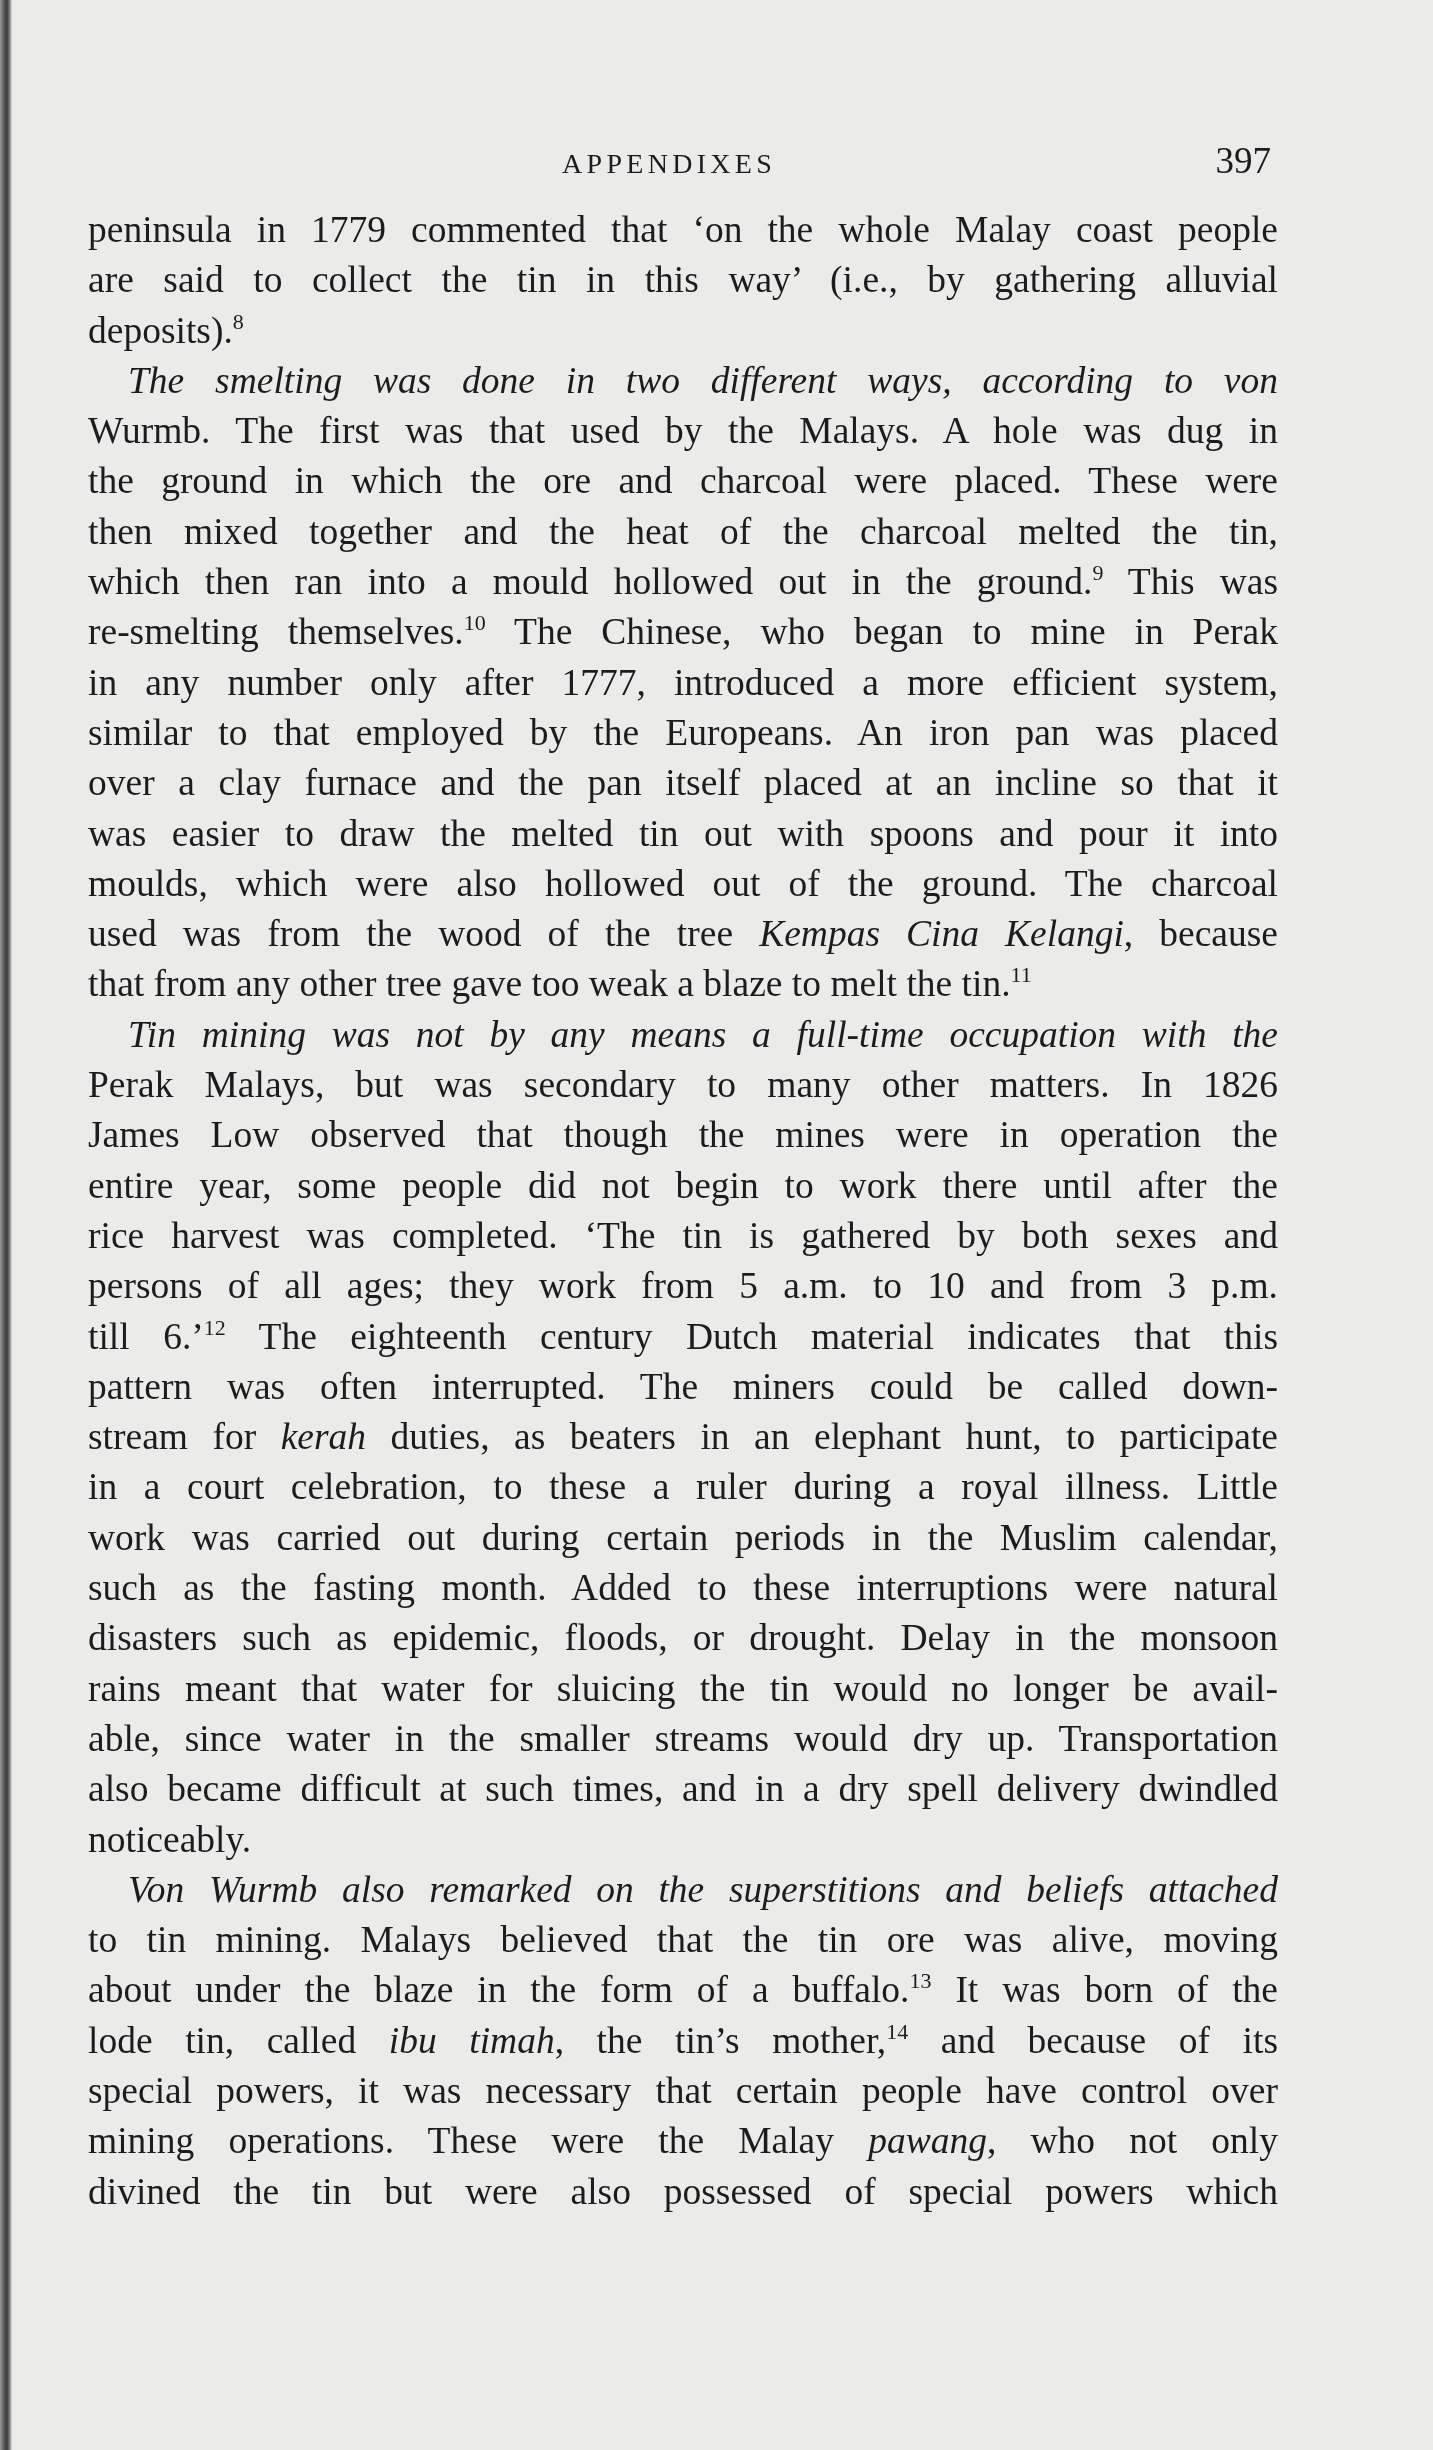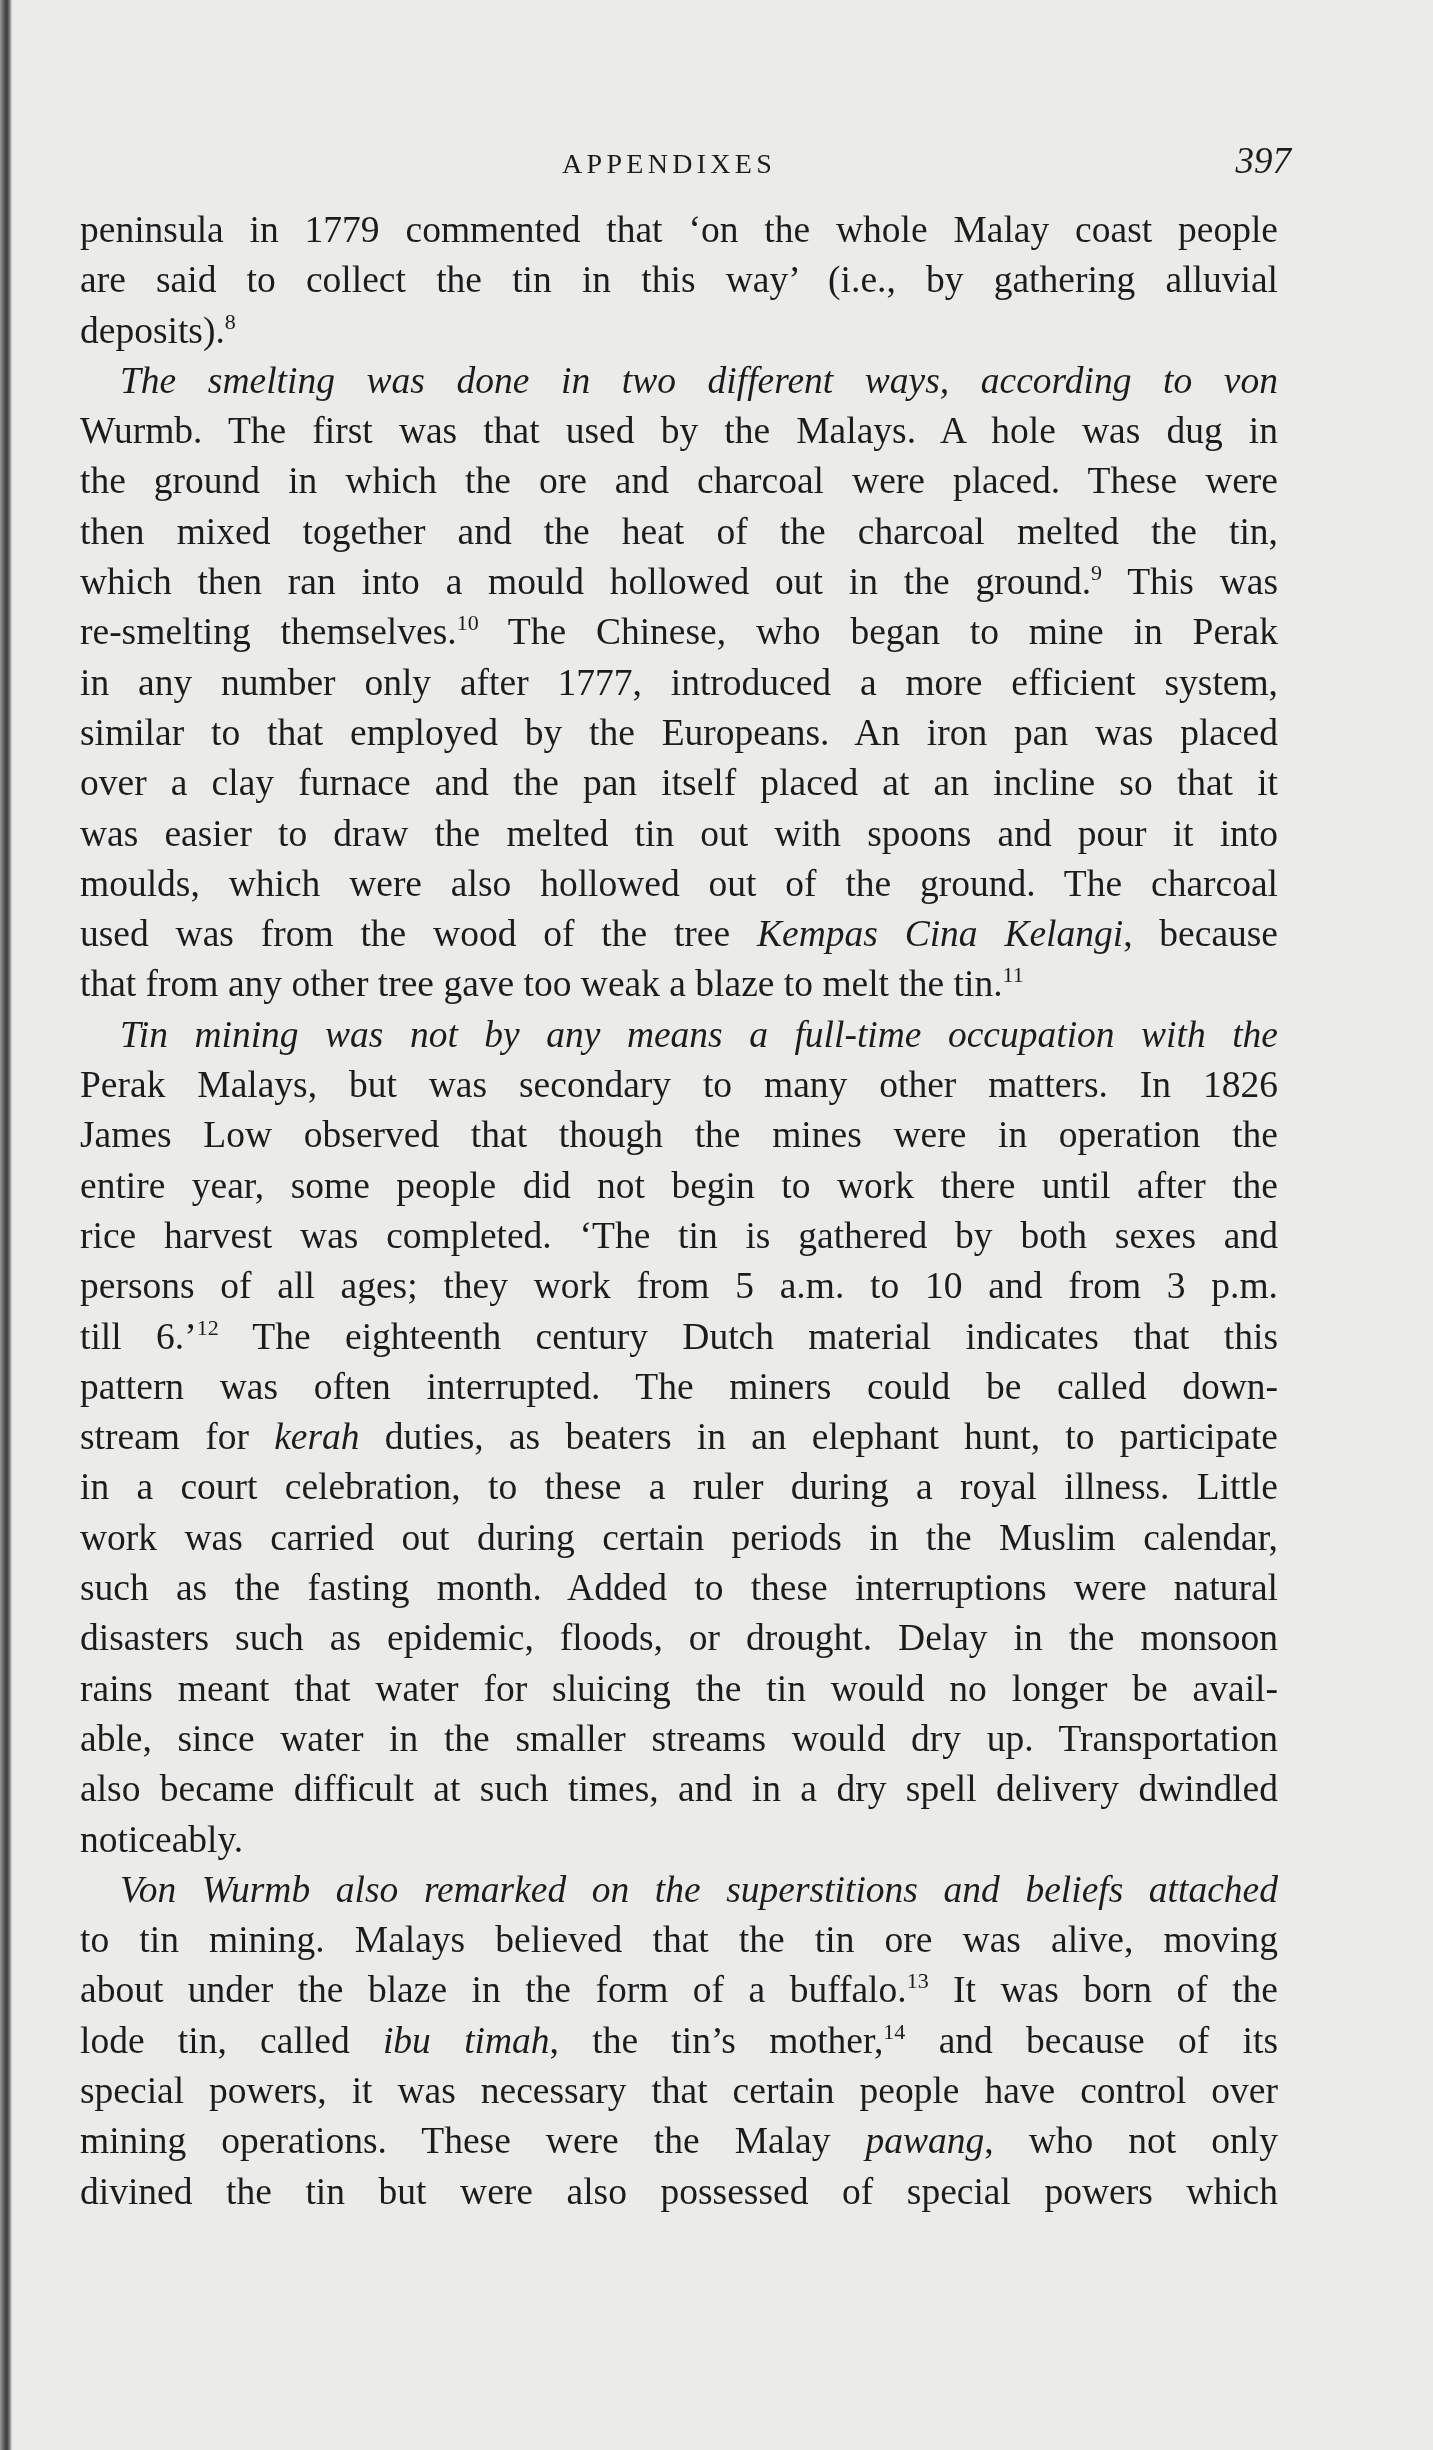--- a/index.html
+++ b/index.html
@@ -15,30 +15,30 @@
     background: linear-gradient(to right, #9a9a9a 0px, #5a5a5a 4px, #3a3a3a 7px, #8a8a8a 10px, #e6e6e6 12px);
   }
   .running-head {
     position: absolute; left: 0; top: 144px; width: 1433px; height: 40px;
   }
   .running-title {
     position: absolute; left: 562px; top: 0;
     font-size: 28px; letter-spacing: 4.3px; line-height: 40px; text-align: center;
   }
   .page-number {
-    position: absolute; right: 142px; top: -3px;
-    font-size: 37px; line-height: 40px; font-style: italic;
+    position: absolute; right: 162px; top: -3px;
+    font-size: 37px; line-height: 40px;
   }
   .body-text {
     position: absolute; left: 80px; top: 205px; width: 1198px;
     font-size: 37.5px; line-height: 50.3px;
   }
   .line {
     display: block; height: 50.3px; white-space: nowrap;
-    text-align: justify; text-align-last: justify;
+    text-align: justify; text-align-last: justify; margin-left: 8px;
   }
   .line.last { text-align-last: left; }
   .line.indent { padding-left: 40px; font-style: italic; }
   .line em { }
   .line sup { font-size: 22px; line-height: 0; vertical-align: 14px; }
 </style>
 </head>
 <body>
 
 <div class="binding-edge"></div>

